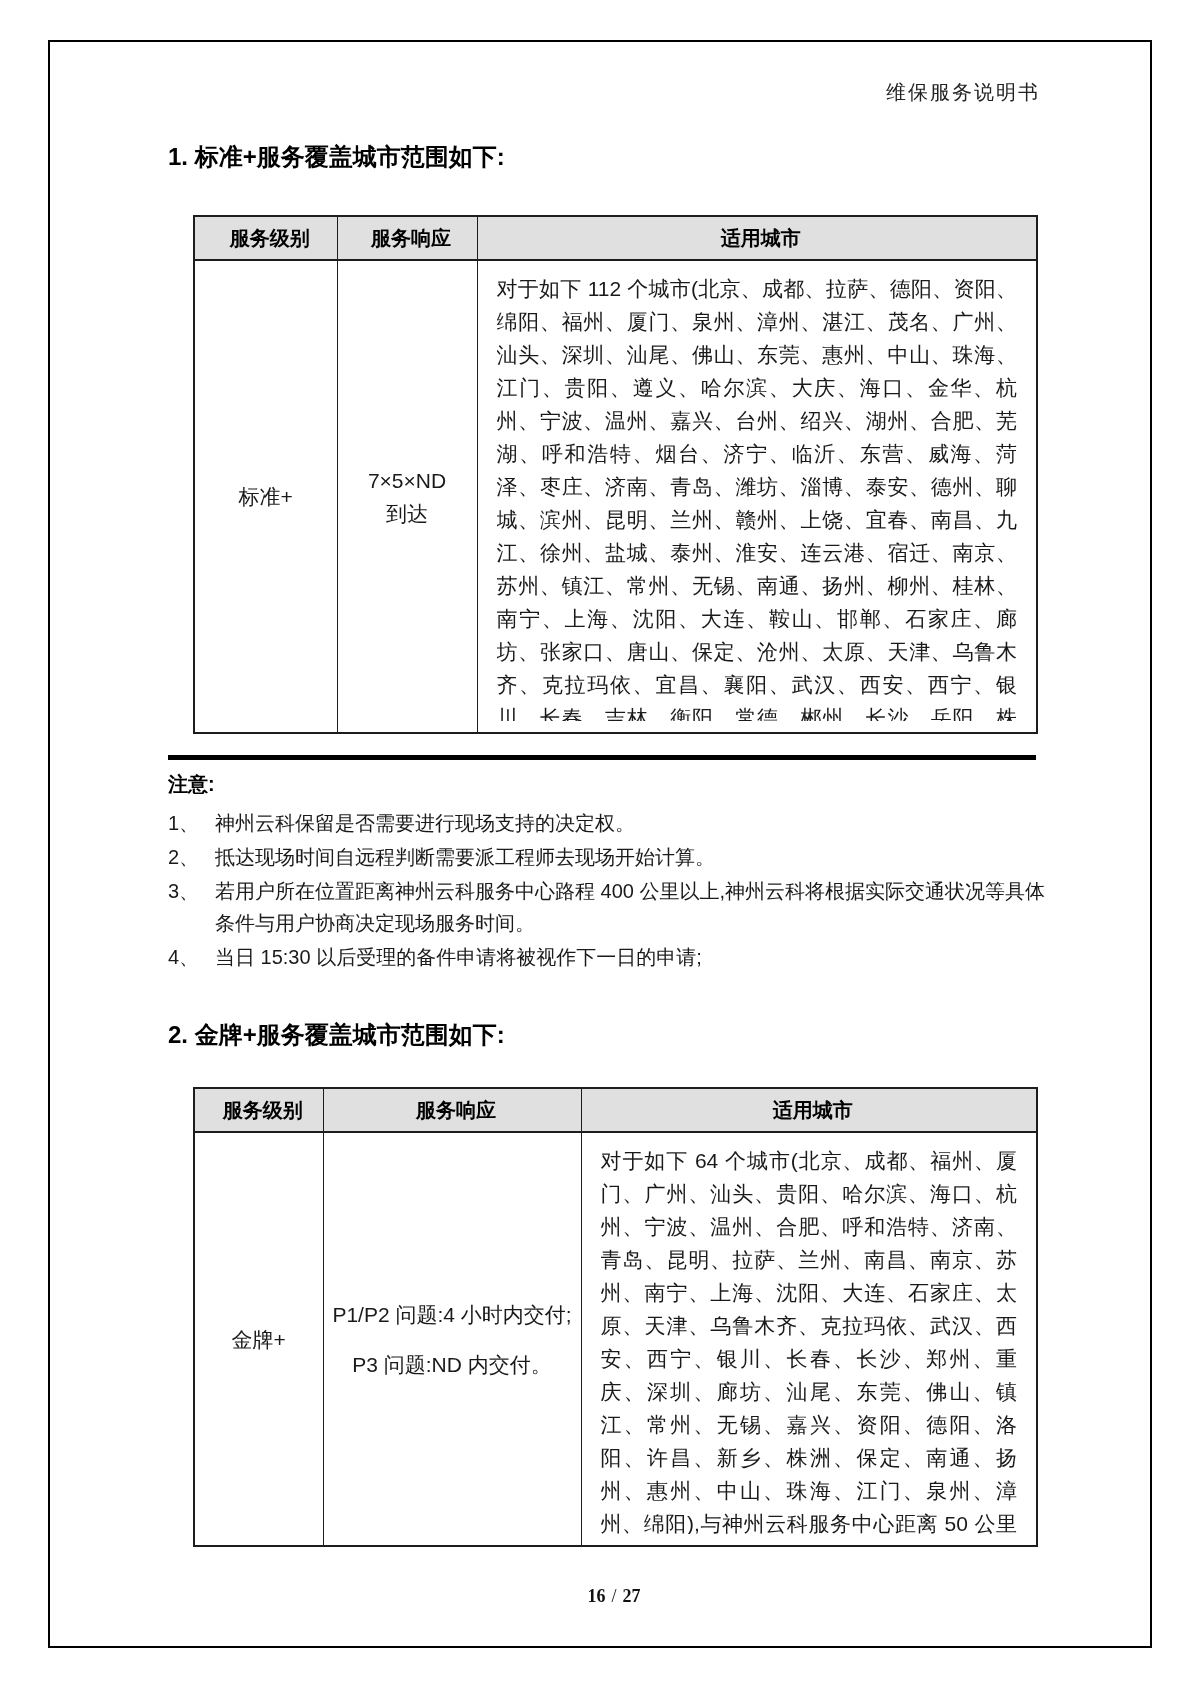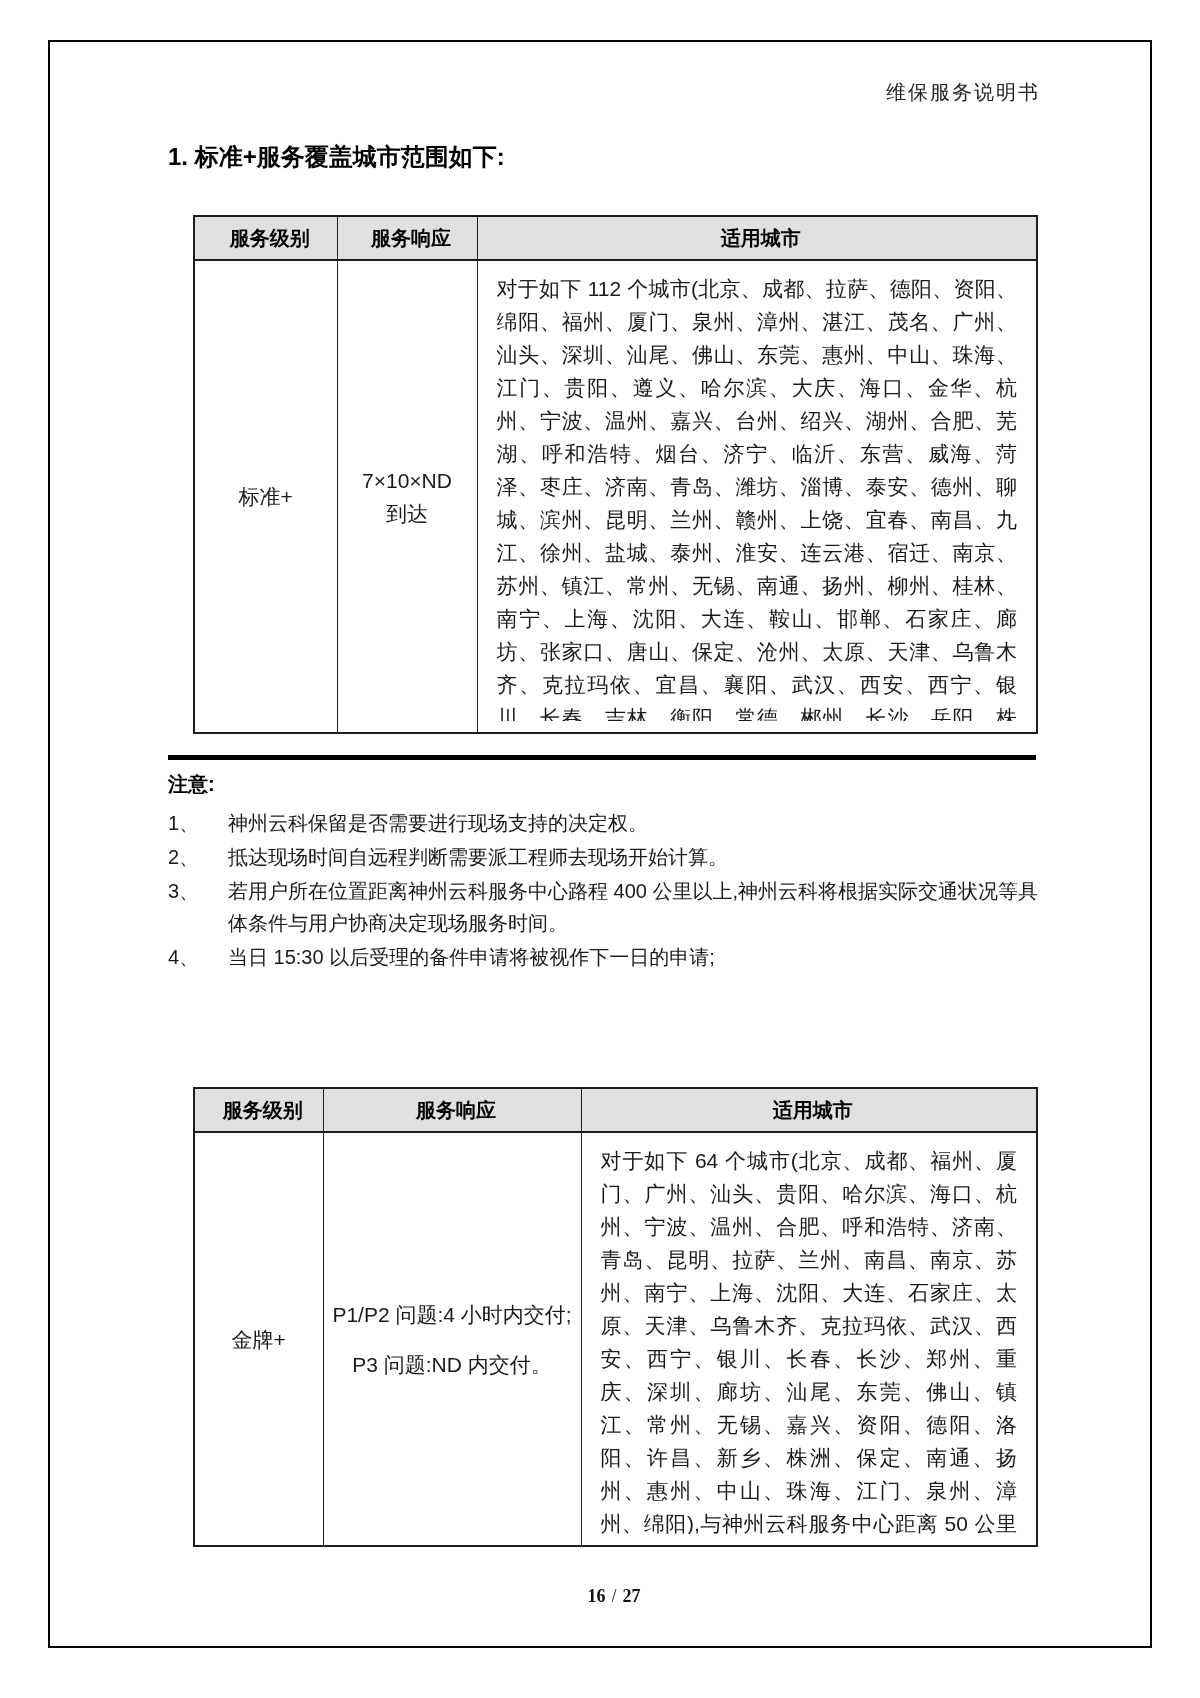--- a/index.html
+++ b/index.html
@@ -54,21 +54,21 @@
     background:#000000;
   }
   .notes-heading {
     position:absolute; left:168px; top:771px; font-size:20px; font-weight:700; color:#000;text-align:center;
   }
   .notes-list {
     position:absolute; left:168px; top:807px; width:880px; font-size:20px; color:#1a1a1a;
   }
   .note-item { display:flex; margin-bottom:2px; line-height:32px; }
   .note-num { width:47px; flex:0 0 47px; }
-  .note-text { flex:1;margin-left:13px; }
+  .note-text { flex:1; }
 
   .page-footer {
     position:absolute; left:0; right:0; top:1586px; text-align:center;
     font-family:"Liberation Serif", serif; font-size:18px; font-weight:700; color:#111;padding-left:28px;
   }
   .page-footer .sep { font-weight:400; padding:0 6px; }
 </style>
 </head>
 <body>
 
@@ -89,21 +89,21 @@
       <tr>
         <th>服务级别</th>
         <th>服务响应</th>
         <th>适用城市</th>
       </tr>
     </thead>
     <tbody>
       <tr id="t1-row">
         <td class="center-cell">标准+</td>
         <td class="center-cell">
-          <div>7×10×ND</div>
+          <div>7×5×ND</div>
           <div>到达</div>
         </td>
         <td class="cities-cell">
           <div class="cities-text" id="t1-cities">对于如下 112 个城市(北京、成都、拉萨、德阳、资阳、绵阳、福州、厦门、泉州、漳州、湛江、茂名、广州、汕头、深圳、汕尾、佛山、东莞、惠州、中山、珠海、江门、贵阳、遵义、哈尔滨、大庆、海口、金华、杭州、宁波、温州、嘉兴、台州、绍兴、湖州、合肥、芜湖、呼和浩特、烟台、济宁、临沂、东营、威海、菏泽、枣庄、济南、青岛、潍坊、淄博、泰安、德州、聊城、滨州、昆明、兰州、赣州、上饶、宜春、南昌、九江、徐州、盐城、泰州、淮安、连云港、宿迁、南京、苏州、镇江、常州、无锡、南通、扬州、柳州、桂林、南宁、上海、沈阳、大连、鞍山、邯郸、石家庄、廊坊、张家口、唐山、保定、沧州、太原、天津、乌鲁木齐、克拉玛依、宜昌、襄阳、武汉、西安、西宁、银川、长春、吉林、衡阳、常德、郴州、长沙、岳阳、株洲、南阳、周口、郑州、洛阳、许昌、新乡、重庆)提供 7×10×ND 内到达服务,其他城市延迟一日到达,由于交通系统或客户现场偏僻等原因,工程师到达时间可能适当延长。</div>
         </td>
       </tr>
     </tbody>
   </table>
 
   <div class="thick-rule"></div>
@@ -122,20 +122,21 @@
     <div class="note-item">
       <span class="note-num">3、</span>
       <span class="note-text">若用户所在位置距离神州云科服务中心路程 400 公里以上,神州云科将根据实际交通状况等具体条件与用户协商决定现场服务时间。</span>
     </div>
     <div class="note-item">
       <span class="note-num">4、</span>
       <span class="note-text">当日 15:30 以后受理的备件申请将被视作下一日的申请;</span>
     </div>
   </div>
 
+  <div class="section-heading" id="s2-heading">2. 金牌+服务覆盖城市范围如下:</div>
 
   <table class="svc" id="table2">
     <colgroup>
       <col style="width:129px">
         <col style="width:258px">
         <col style="width:456px">
     </colgroup>
     <thead>
       <tr>
         <th>服务级别</th>

